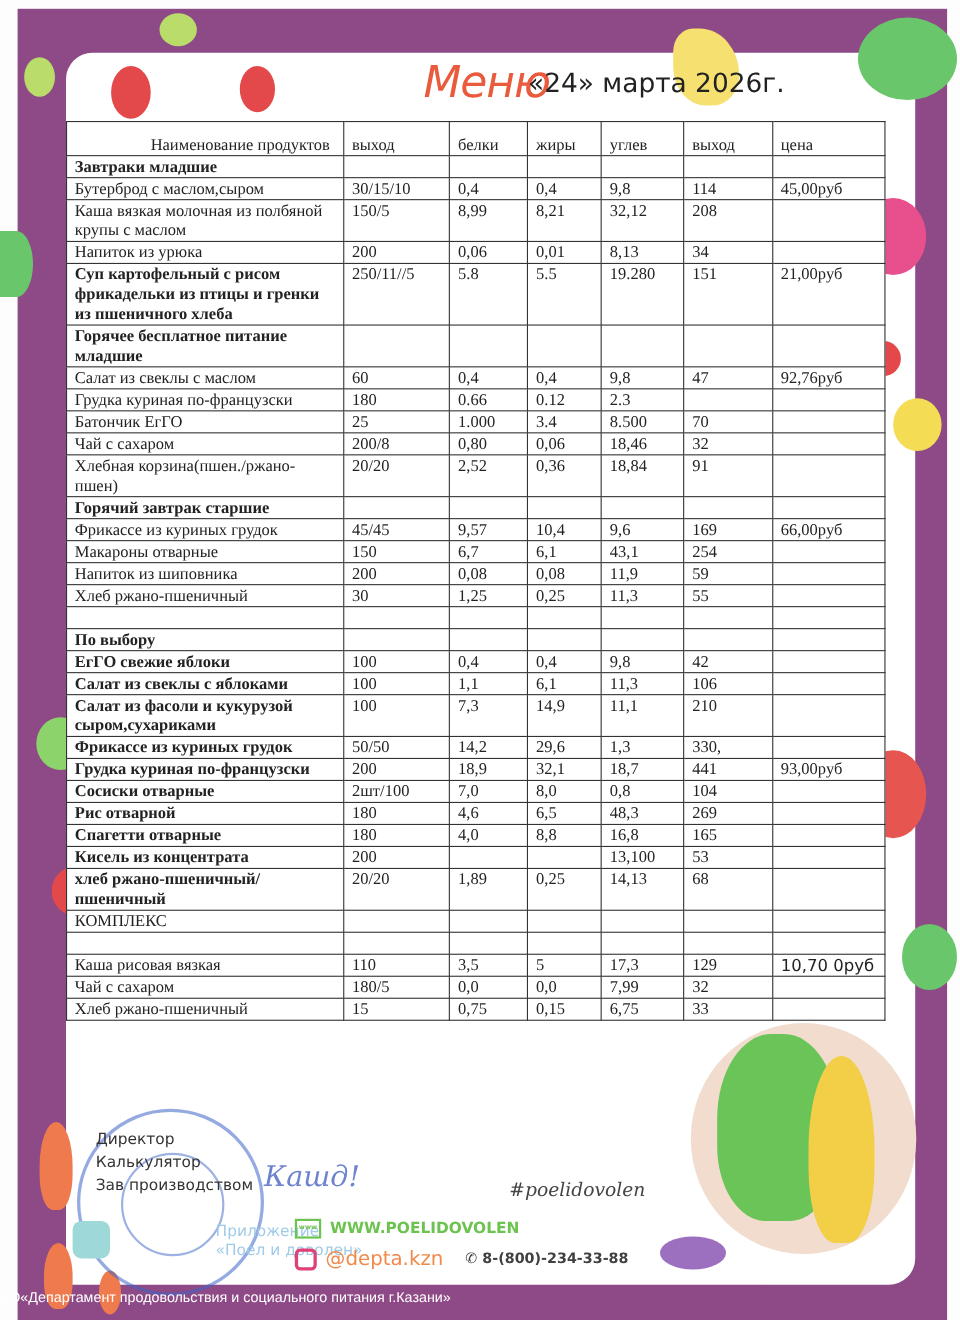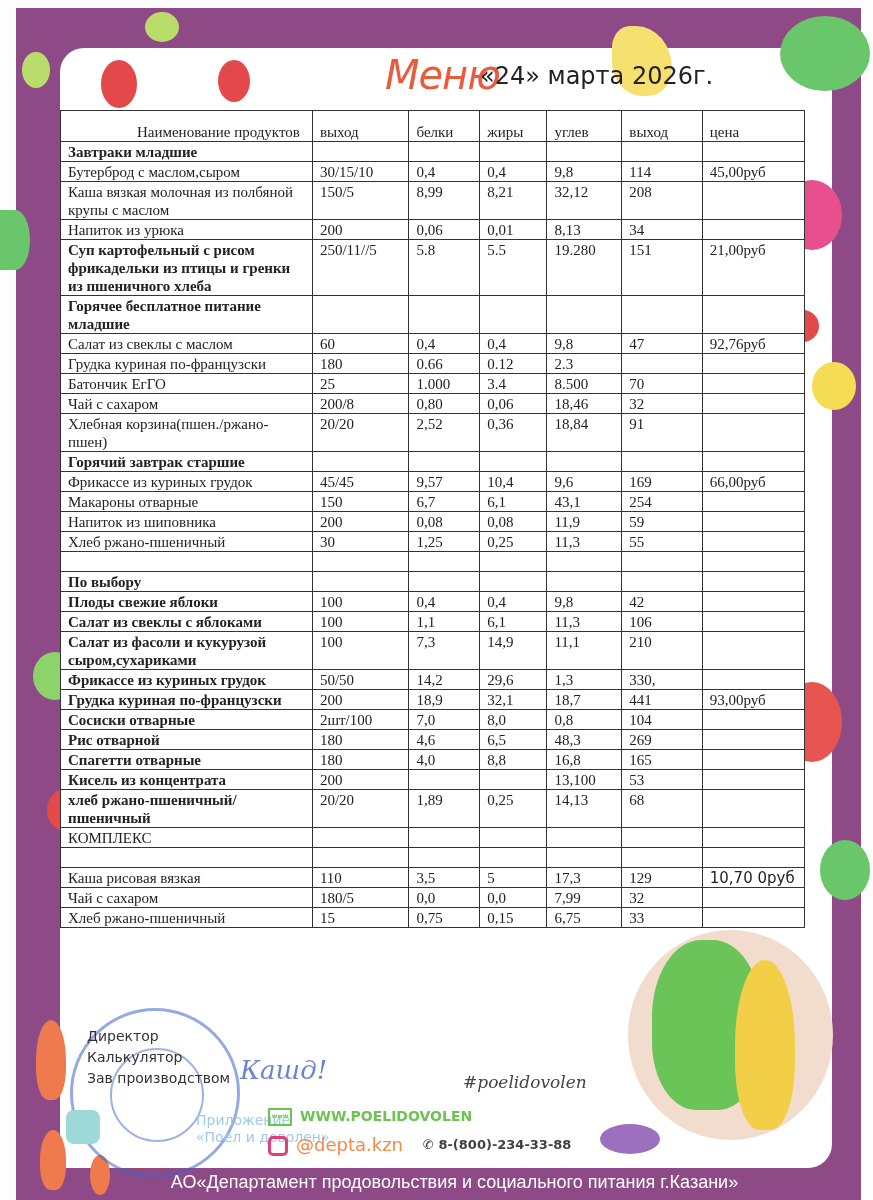--- a/index.html
+++ b/index.html
@@ -1,19 +1,19 @@
 <!DOCTYPE html>
 <html><head>
 <meta charset="utf-8">
 <style>
   html, body { margin:0; padding:0; }
   body { width:873px; height:1200px; background:#fdfdfd; position:relative; overflow:hidden; font-family:"Liberation Serif", serif; }
   .frame { position:absolute; left:16px; top:8px; width:845px; height:1192px; background:#8e4a86; }
   .paper { position:absolute; left:60px; top:48px; width:772px; height:1120px; background:#ffffff; border-radius:24px 0 24px 0; }
-  .footer-text { position:absolute; left:0; right:0; top:1172px; text-align:center; color:#ffffff; font-family:"Liberation Sans", sans-serif; font-size:18px;padding-left:36px; }
+  .footer-text { position:absolute; left:0; right:0; top:1172px; color:#ffffff; font-family:"Liberation Sans", sans-serif; font-size:13px; }
   .title-wrap { position:absolute; left:385px; top:52px; height:50px; }
   .title-menu { position:absolute; left:0; top:0; font-family:"DejaVu Sans", sans-serif; font-size:40px; color:#ea5a3c; font-style:italic; letter-spacing:-1px; }
   .title-date { position:absolute; left:95px; top:10px; white-space:nowrap; font-family:"DejaVu Sans", sans-serif; font-size:24px; color:#222; }
   table.menu { position:absolute; left:60px; top:110px; width:745px; border-collapse:collapse; background:#fff; }
   table.menu td, table.menu th { border:1px solid #333; font-size:15px; line-height:18px; padding:1px 6px 0 7px; vertical-align:top; color:#222; font-weight:normal; text-align:left; }
   table.menu th { text-align:left; padding-top:12px; }
   table.menu th.name-h { text-align:right; padding-right:12px; }
   .c-name { width:238px; }
   .c-out { width:84px;margin-left:48px; }
   .c-b { width:58px; }
@@ -240,21 +240,21 @@
       <tr class="bold">
         <td class="c-name nm">По выбору</td>
         <td class="c-out">&nbsp;</td>
         <td class="c-b">&nbsp;</td>
         <td class="c-f">&nbsp;</td>
         <td class="c-c">&nbsp;</td>
         <td class="c-k">&nbsp;</td>
         <td class="c-p price">&nbsp;</td>
       </tr>
       <tr class="bold">
-        <td class="c-name nm">Плоды свежие яблоки</td>
+        <td class="c-name nm">ЕгГО свежие яблоки</td>
         <td class="c-out">100</td>
         <td class="c-b">0,4</td>
         <td class="c-f">0,4</td>
         <td class="c-c">9,8</td>
         <td class="c-k">42</td>
         <td class="c-p price">&nbsp;</td>
       </tr>
       <tr class="bold">
         <td class="c-name nm">Салат из свеклы с яблоками</td>
         <td class="c-out">100</td>

